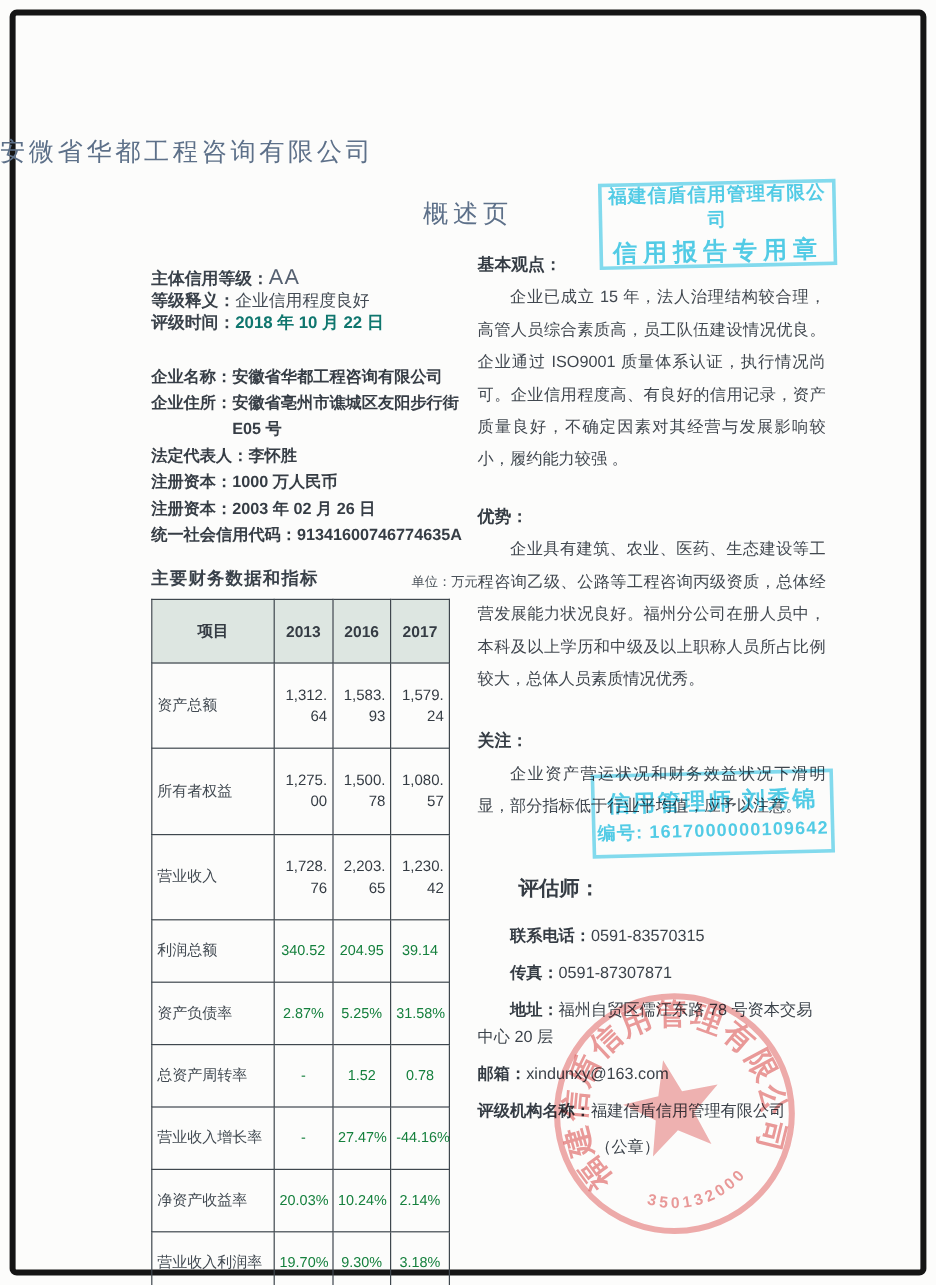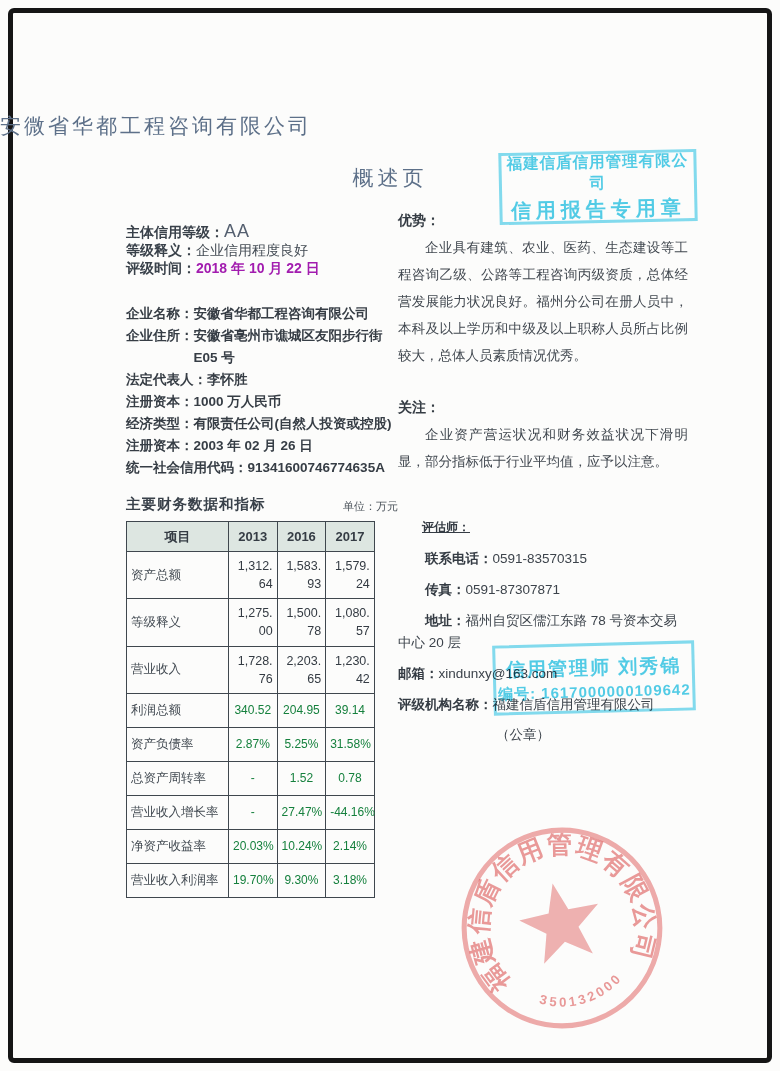--- a/index.html
+++ b/index.html
@@ -41,35 +41,35 @@
   .stamp-manager .l1{font-size:19px;font-weight:700;letter-spacing:2px;}
   .stamp-manager .l2{font-size:15px;font-weight:700;letter-spacing:1px;}
   
   .left-col{position:absolute;left:126px;top:222px;width:272px;}
   .right-col{position:absolute;left:398px;top:212px;width:290px;}
   
   .rating-line{font-size:14px;line-height:18px;}
   .rating-line .lab{font-weight:700;color:#39414a;}
   .grade-val{font-size:18px;color:#556070;letter-spacing:1px;}
   .rating-line .val{color:#434b54;}
-  .rating-line .valb{color:#a21caf;font-weight:700;}
+  .rating-line .valb{color:#0f766e;font-weight:700;}
   
   .company{margin-top:26px;}
   .company .field{display:flex;font-size:13.5px;line-height:22px;font-weight:700;color:#363d45;}
   .company .flab{white-space:nowrap;flex:0 0 auto;}
   .company .fval{flex:1 1 auto;}
   
   .fin-head{margin-top:16px;display:flex;justify-content:space-between;align-items:flex-end;}
   .fin-title{font-size:14.5px;font-weight:700;color:#39414a;letter-spacing:1px;}
   .fin-unit{font-size:11px;color:#4a525a;}
   table.fin{
     border-collapse:collapse;margin-top:7px;width:248px;table-layout:fixed;
   }
   table.fin th,table.fin td{
-    border:1.6px solid #3f474e;padding:5px 4px;box-sizing:border-box;
+    border:1.6px solid #3f474e;padding:17px 4px;box-sizing:border-box;
   }
   table.fin th{
     background:#dde6e1;font-size:13px;font-weight:700;color:#353c44;height:30px;
   }
   table.fin col.c0{width:102px;}
   table.fin col.cy{width:48.6px;}
   td.rname{font-size:12.5px;color:#424a52;text-align:left;}
   td.num{
     font-size:12.5px;text-align:right;color:#343b43;
     word-break:break-all;line-height:1.45;
@@ -78,21 +78,21 @@
   tr.tall td{height:46px;}
   tr.mid td{height:34px;}
   
   .sec-head{font-size:14px;font-weight:700;color:#353c44;margin:0;}
   .sec-body{
     font-size:13.5px;line-height:27px;text-align:justify;color:#40474f;
     text-indent:2em;margin:4px 0 0 0;
   }
   .sec{margin-bottom:26px;}
   .sec.gap-lg{margin-bottom:30px;}
-  .assessor{margin-top:44px;font-size:12px;font-weight:700;color:#353c44;text-indent:2em;text-decoration:underline;}
+  .assessor{margin-top:44px;font-size:17px;font-weight:700;color:#353c44;text-indent:2em;}
   .contact-line{font-size:13.5px;line-height:22px;margin:9px 0 0 0;color:#3c434b;}
   .contact-line .clab{font-weight:700;color:#353c44;}
   .ind{text-indent:2em;}
   .seal-note{margin-top:10px;margin-left:98px;font-size:13.5px;color:#3c434b;}
   
   .stamp-round{
     position:absolute;left:446px;top:812px;width:232px;height:232px;
     mix-blend-mode:multiply;transform:rotate(-12deg);opacity:.9;
   }
 </style>
@@ -130,24 +130,20 @@
         <span class="flab">企业住所：</span>
           <span class="fval">安徽省亳州市谯城区友阳步行街 E05 号</span>
       </div>
       <div class="field">
         <span class="flab">法定代表人：</span>
           <span class="fval">李怀胜</span>
       </div>
       <div class="field">
         <span class="flab">注册资本：</span>
           <span class="fval">1000 万人民币</span>
-      </div>
-      <div class="field">
-        <span class="flab">经济类型：</span>
-          <span class="fval">有限责任公司(自然人投资或控股)</span>
       </div>
       <div class="field">
         <span class="flab">注册资本：</span>
           <span class="fval">2003 年 02 月 26 日</span>
       </div>
       <div class="field">
         <span class="flab">统一社会信用代码：</span>
           <span class="fval">91341600746774635A</span>
       </div>
     </div>
@@ -173,21 +169,21 @@
         </tr>
       </thead>
       <tbody>
         <tr class="tall">
           <td class="rname">资产总额</td>
           <td class="num">1,312.64</td>
           <td class="num">1,583.93</td>
           <td class="num">1,579.24</td>
         </tr>
         <tr class="tall">
-          <td class="rname">等级释义</td>
+          <td class="rname">所有者权益</td>
           <td class="num">1,275.00</td>
           <td class="num">1,500.78</td>
           <td class="num">1,080.57</td>
         </tr>
         <tr class="tall">
           <td class="rname">营业收入</td>
           <td class="num">1,728.76</td>
           <td class="num">2,203.65</td>
           <td class="num">1,230.42</td>
         </tr>
@@ -225,20 +221,24 @@
           <td class="rname">营业收入利润率</td>
           <td class="pct">19.70%</td>
           <td class="pct">9.30%</td>
           <td class="pct">3.18%</td>
         </tr>
       </tbody>
     </table>
   </div>
 
   <div class="right-col">
+    <div class="sec">
+      <p class="sec-head">基本观点：</p>
+      <p class="sec-body">企业已成立 15 年，法人治理结构较合理，高管人员综合素质高，员工队伍建设情况优良。企业通过 ISO9001 质量体系认证，执行情况尚可。企业信用程度高、有良好的信用记录，资产质量良好，不确定因素对其经营与发展影响较小，履约能力较强 。</p>
+    </div>
     <div class="sec gap-lg">
       <p class="sec-head">优势：</p>
       <p class="sec-body">企业具有建筑、农业、医药、生态建设等工程咨询乙级、公路等工程咨询丙级资质，总体经营发展能力状况良好。福州分公司在册人员中，本科及以上学历和中级及以上职称人员所占比例较大，总体人员素质情况优秀。</p>
     </div>
     <div class="sec">
       <p class="sec-head">关注：</p>
       <p class="sec-body">企业资产营运状况和财务效益状况下滑明显，部分指标低于行业平均值，应予以注意。</p>
     </div>
 
     <p class="assessor">评估师：</p>

